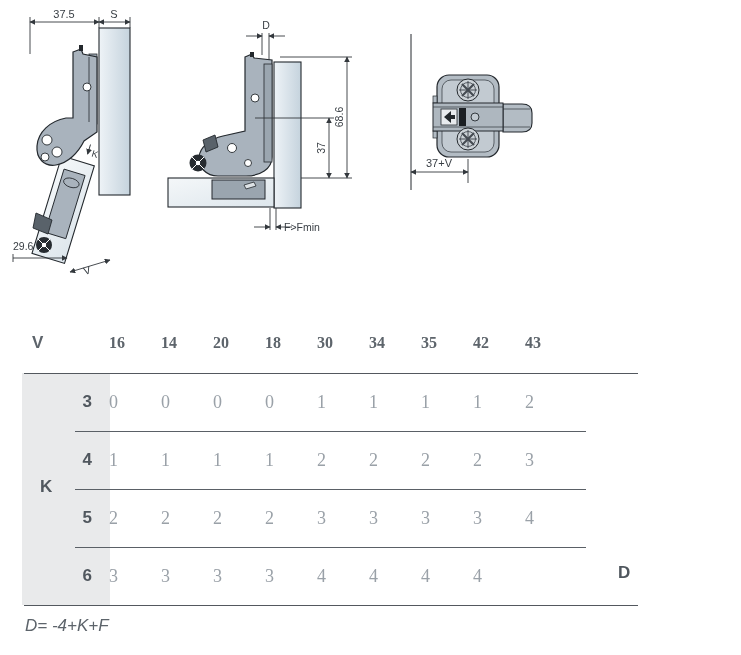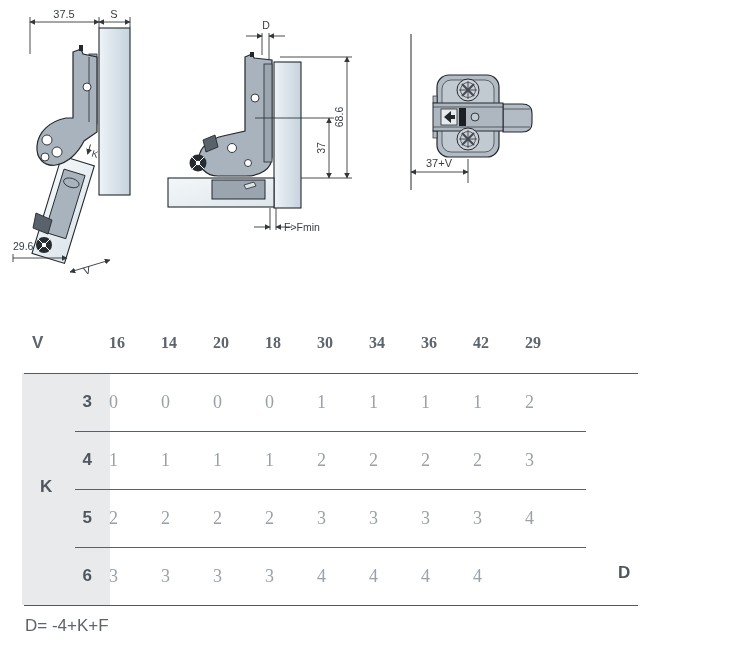--- a/index.html
+++ b/index.html
@@ -21,21 +21,21 @@
   .rule{height:1px;background:#53585e;z-index:2;}
   .rule-top{left:0;top:43px;width:614px;}
   .rule-bottom{left:0;top:275px;width:614px;}
   .sep{left:51px;width:511px;height:1px;background:#5a6066;z-index:2;}
   .rows{left:0;top:43px;width:614px;z-index:1;}
   .trow{display:flex;height:58px;align-items:center;}
   .rlabel{width:68px;text-align:right;font-weight:bold;font-size:17px;color:#50575e;}
   .trow .cell{font-size:18px;color:#9aa1a8;}
   .k-label{left:16px;top:147px;font-size:17px;font-weight:bold;color:#50575e;z-index:2;}
   .d-label{left:594px;top:233px;font-size:17px;font-weight:bold;color:#50575e;}
-  .formula{left:25px;top:616px;font-size:17px;color:#5d646b;}
+  .formula{left:25px;top:616px;font-size:17px;color:#5d646b;font-style:italic;}
 </style>
 </head>
 <body>
 
 <svg class="abs" style="left:8px;top:4px;" width="132" height="276" viewBox="0 0 132 276">
   <defs>
     <marker id="ah" viewBox="0 0 10 10" refX="9" refY="5" markerWidth="6.5" markerHeight="6.5" orient="auto-start-reverse">
         <path d="M0,0L10,5L0,10z" fill="#33383d"></path>
       </marker>
     <linearGradient id="panelG" x1="0" y1="0" x2="1" y2="0">
@@ -210,23 +210,23 @@
 
   <div class="hrow">
     <span class="v-label">V</span>
     <div class="cells">
         <span class="cell hcell">16</span>
         <span class="cell hcell">14</span>
         <span class="cell hcell">20</span>
         <span class="cell hcell">18</span>
         <span class="cell hcell">30</span>
         <span class="cell hcell">34</span>
-        <span class="cell hcell">36</span>
+        <span class="cell hcell">35</span>
         <span class="cell hcell">42</span>
-        <span class="cell hcell">29</span>
+        <span class="cell hcell">43</span>
       </div>
   </div>
 
   <div class="abs rule rule-top"></div>
 
   <div class="abs rows">
       <div class="trow">
         <span class="rlabel">3</span>
         <div class="cells">
           <span class="cell">0</span>

